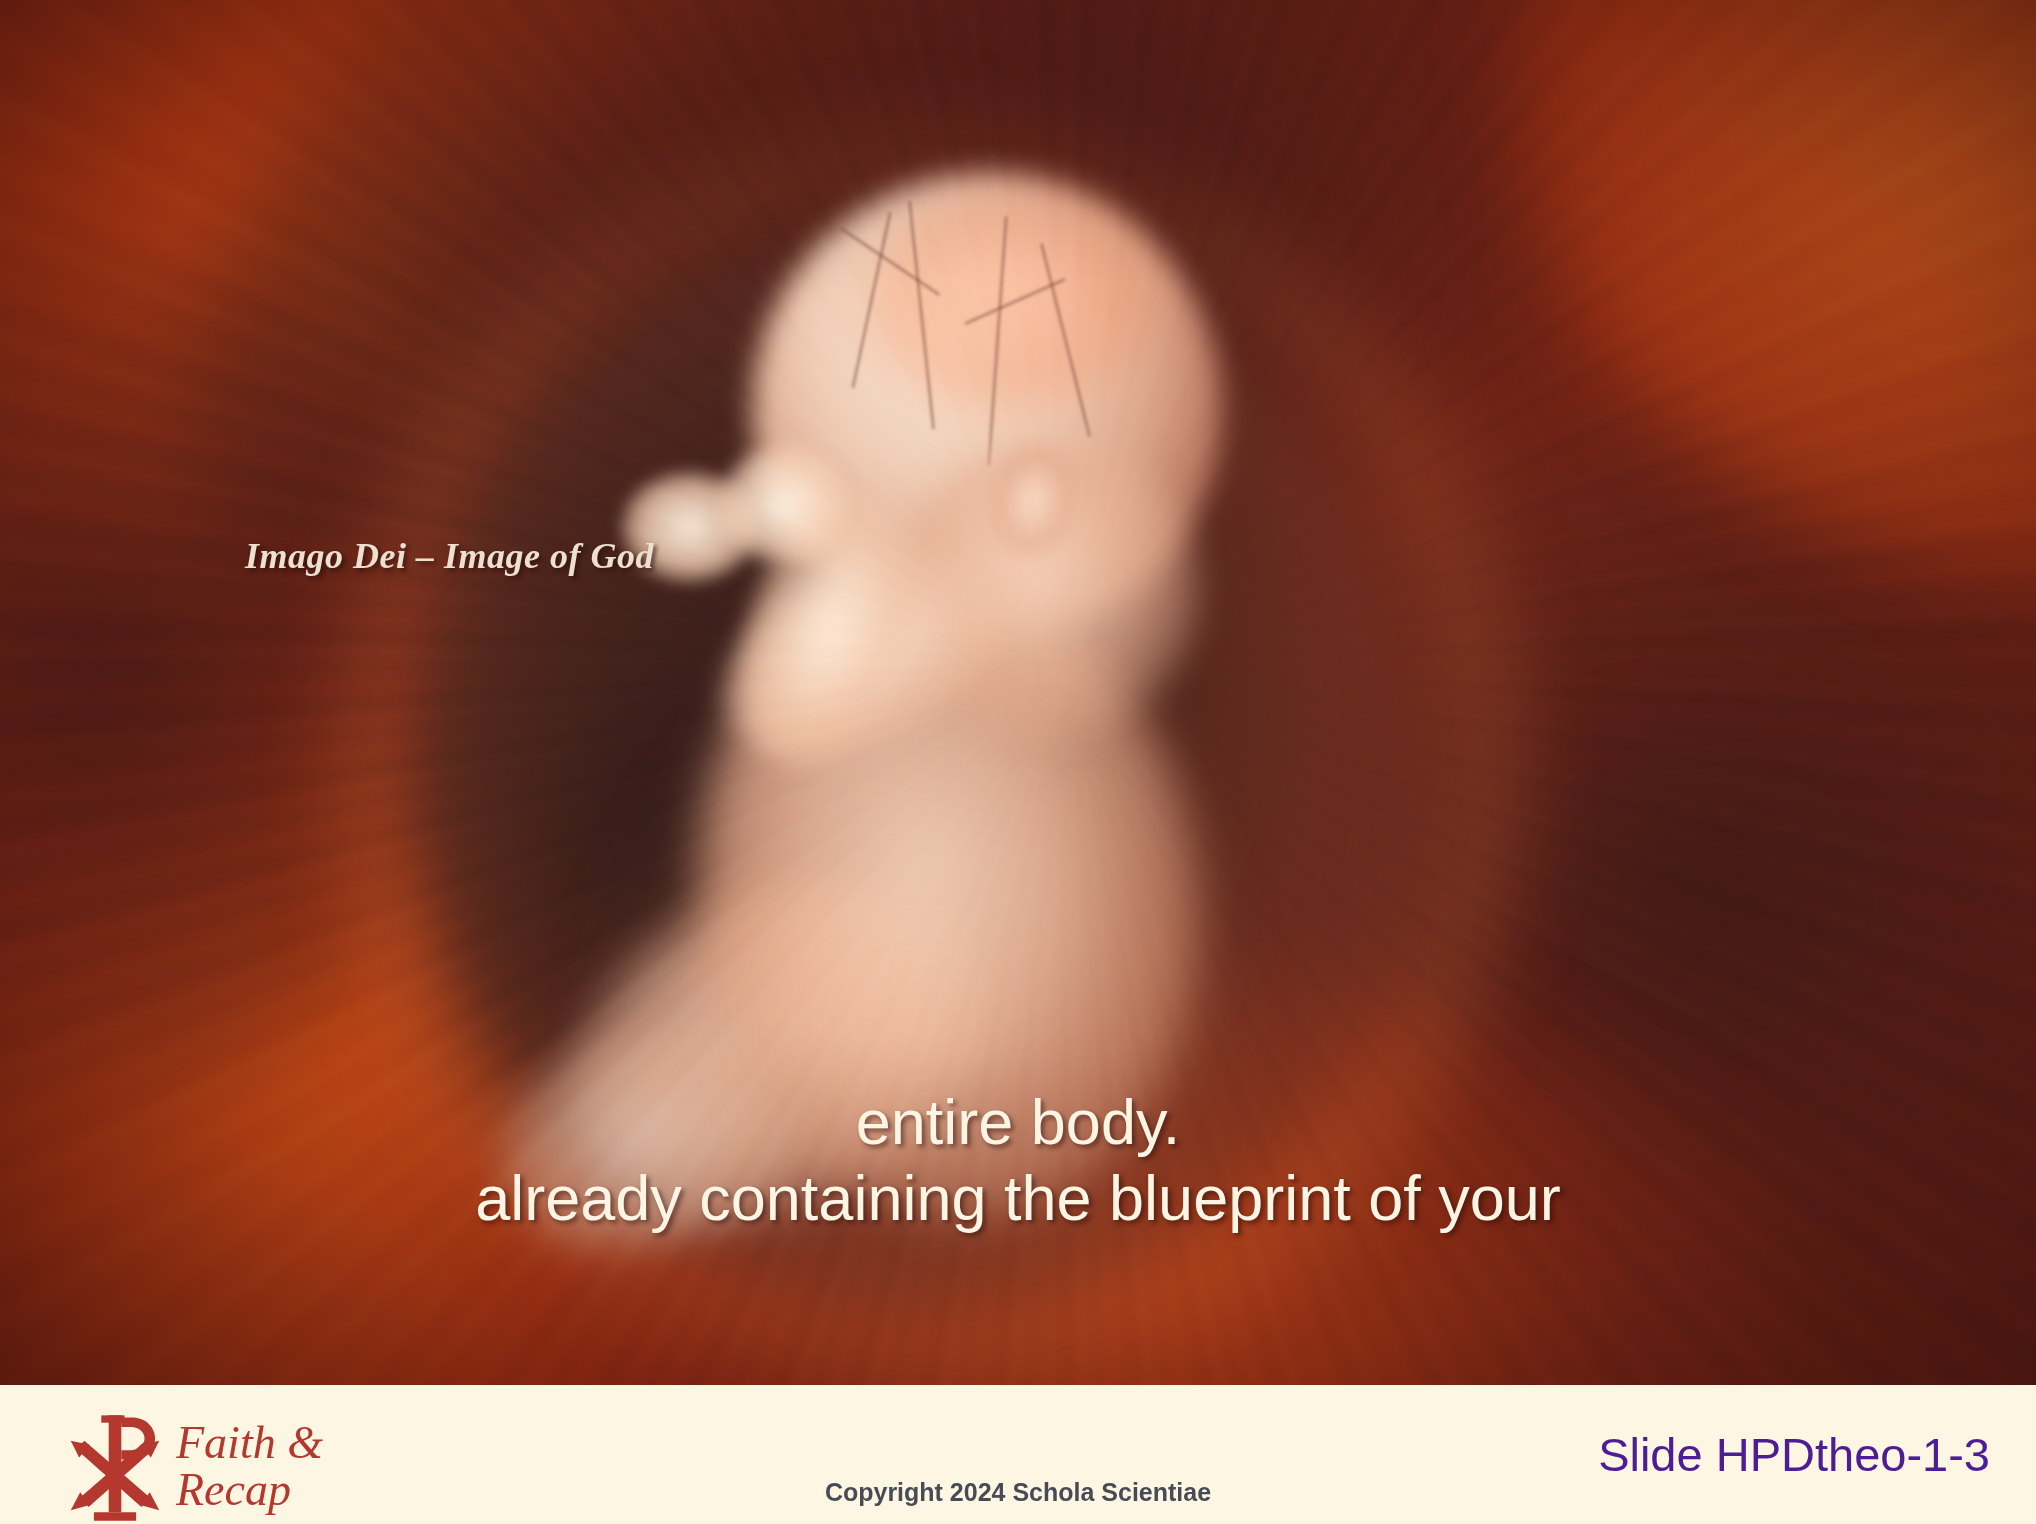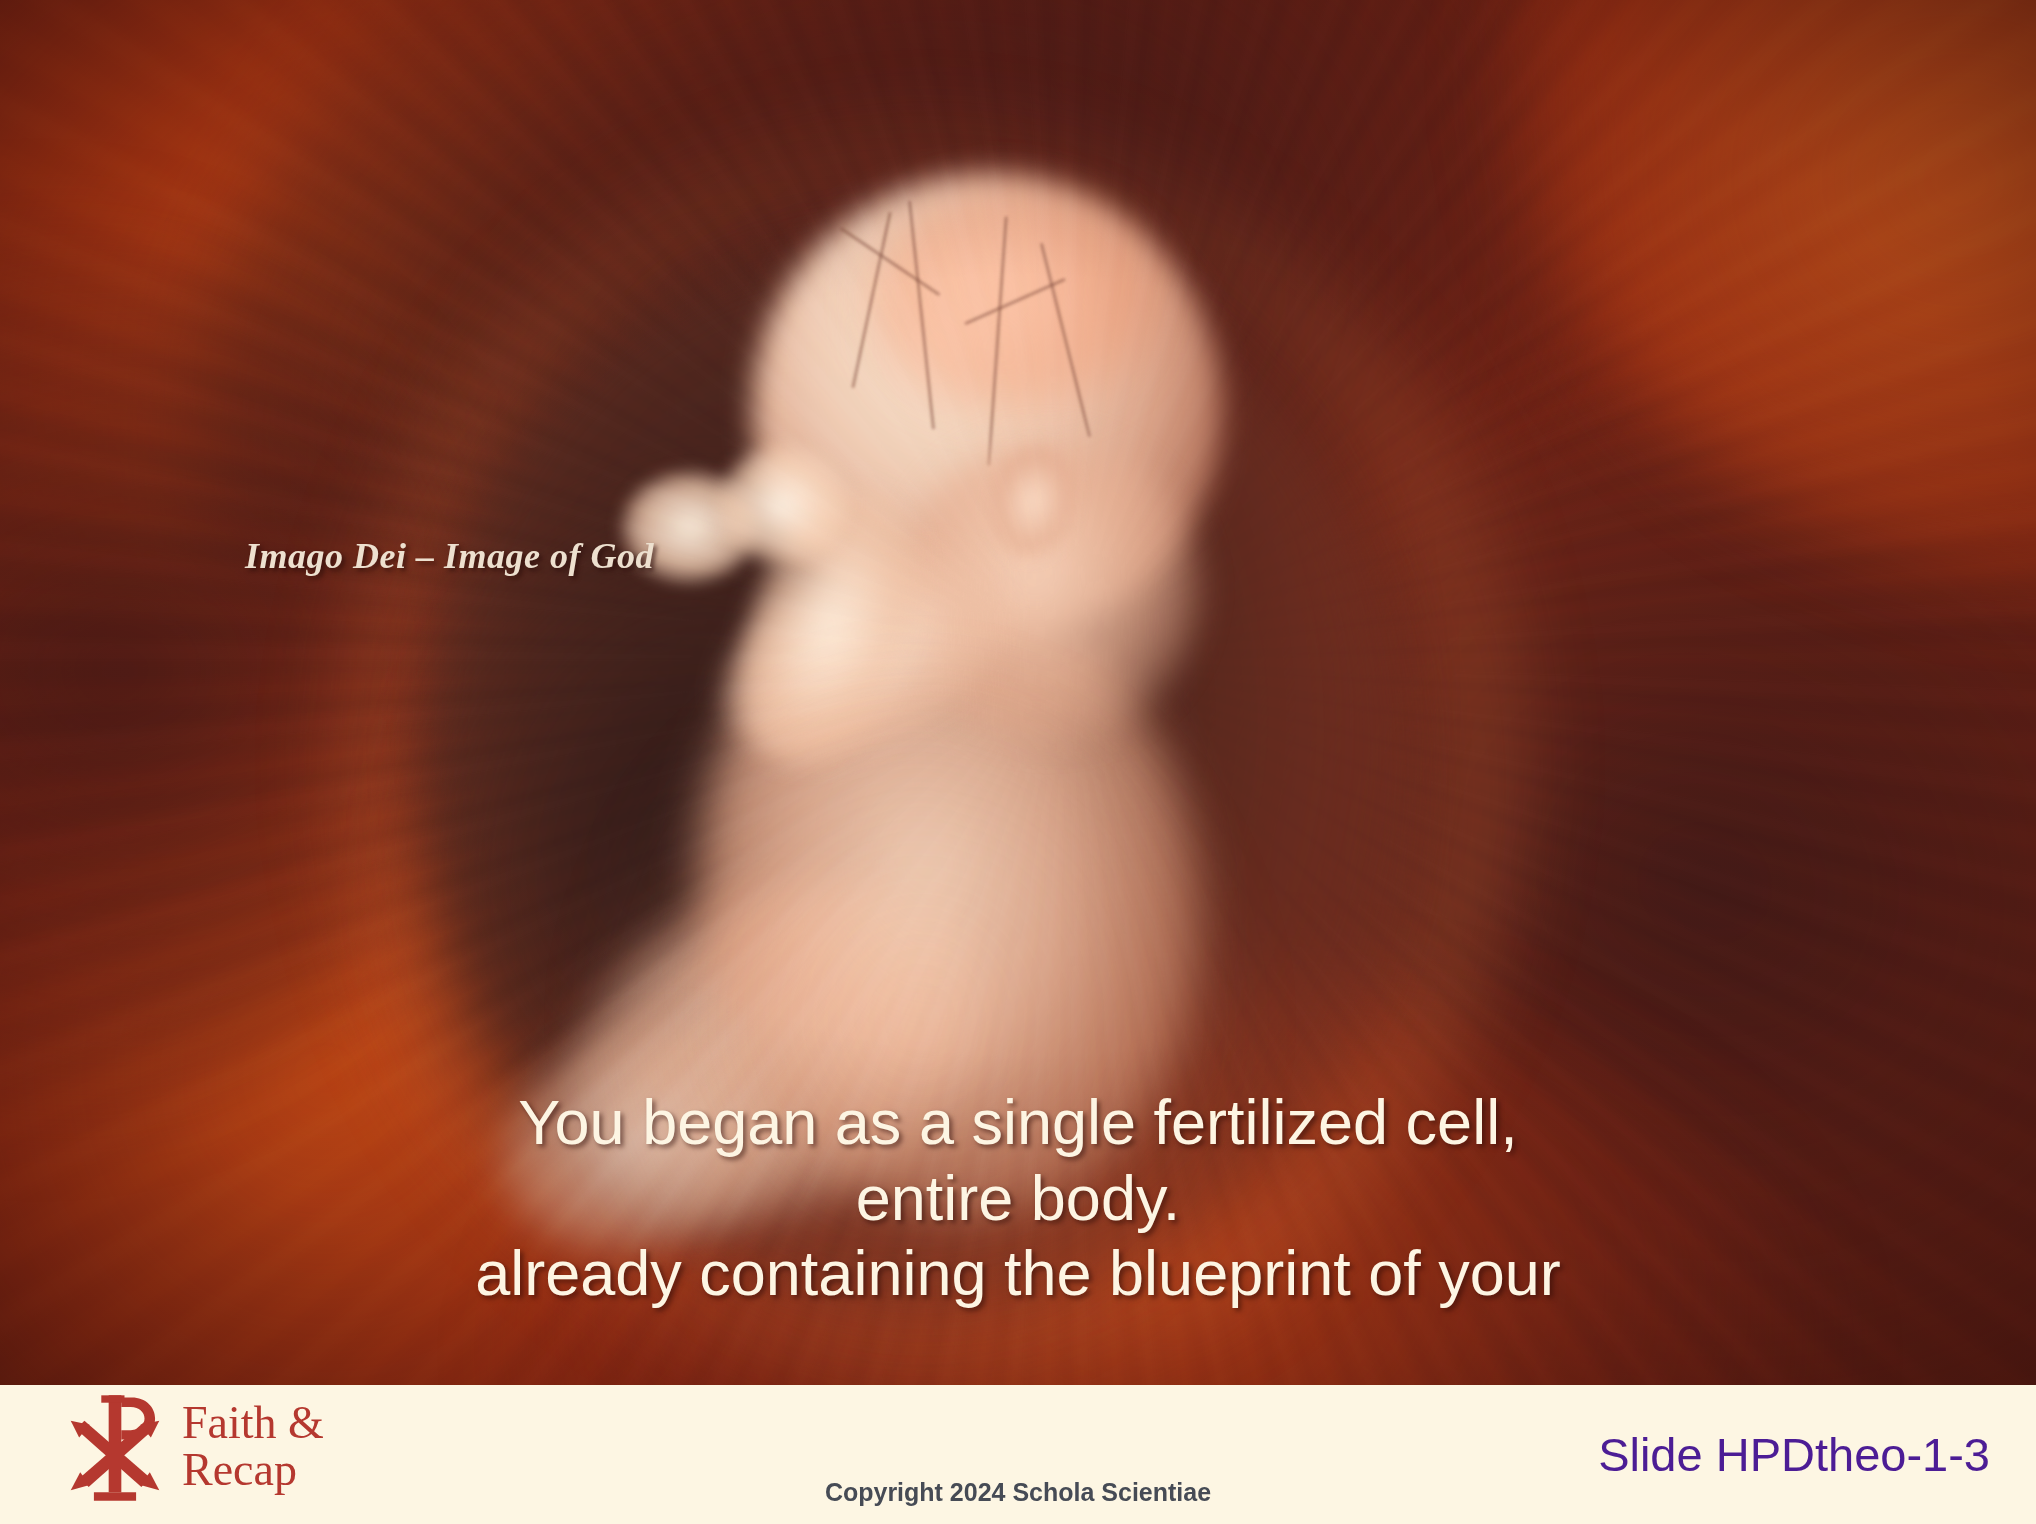--- a/index.html
+++ b/index.html
@@ -311,24 +311,25 @@
   
   #footer {
     position: absolute;
     left: 0; top: 1385px;
     width: 2036px;
     height: 139px;
     background: #FDF6E3;
   }
   #logo {
     position: absolute;
-    left: 62px; top: 4px;
+    left: 62px; top: 24px;
     display: flex;
     align-items: center;
-    gap: 14px;
+    gap: 8px;
+    font-style: italic;
   }
   #chi-rho { width: 106px; height: 116px; display: block; }
   #logo-text {
     color: #B5382F;
     font-family: "Liberation Serif", "DejaVu Serif", serif;
     font-size: 46px;
     line-height: 1.02;
     white-space: nowrap;
   }
   #logo-text span { display: block; }
@@ -393,21 +394,20 @@
     </div>
 
     <div class="streaks"></div>
     <div class="vignette"></div>
   </div>
 
 
   <div id="imago">Imago Dei – Image of God</div>
 
   <div id="body-text">
-    <span class="line">You began as a single fertilized cell,</span>
     <span class="line">entire body.</span>
     <span class="line">already containing the blueprint of your</span>
   </div>
 
   <div id="footer">
 
     <div id="logo">
       <svg id="chi-rho" viewBox="0 0 100 110">
         <g fill="#B5382F">
 

